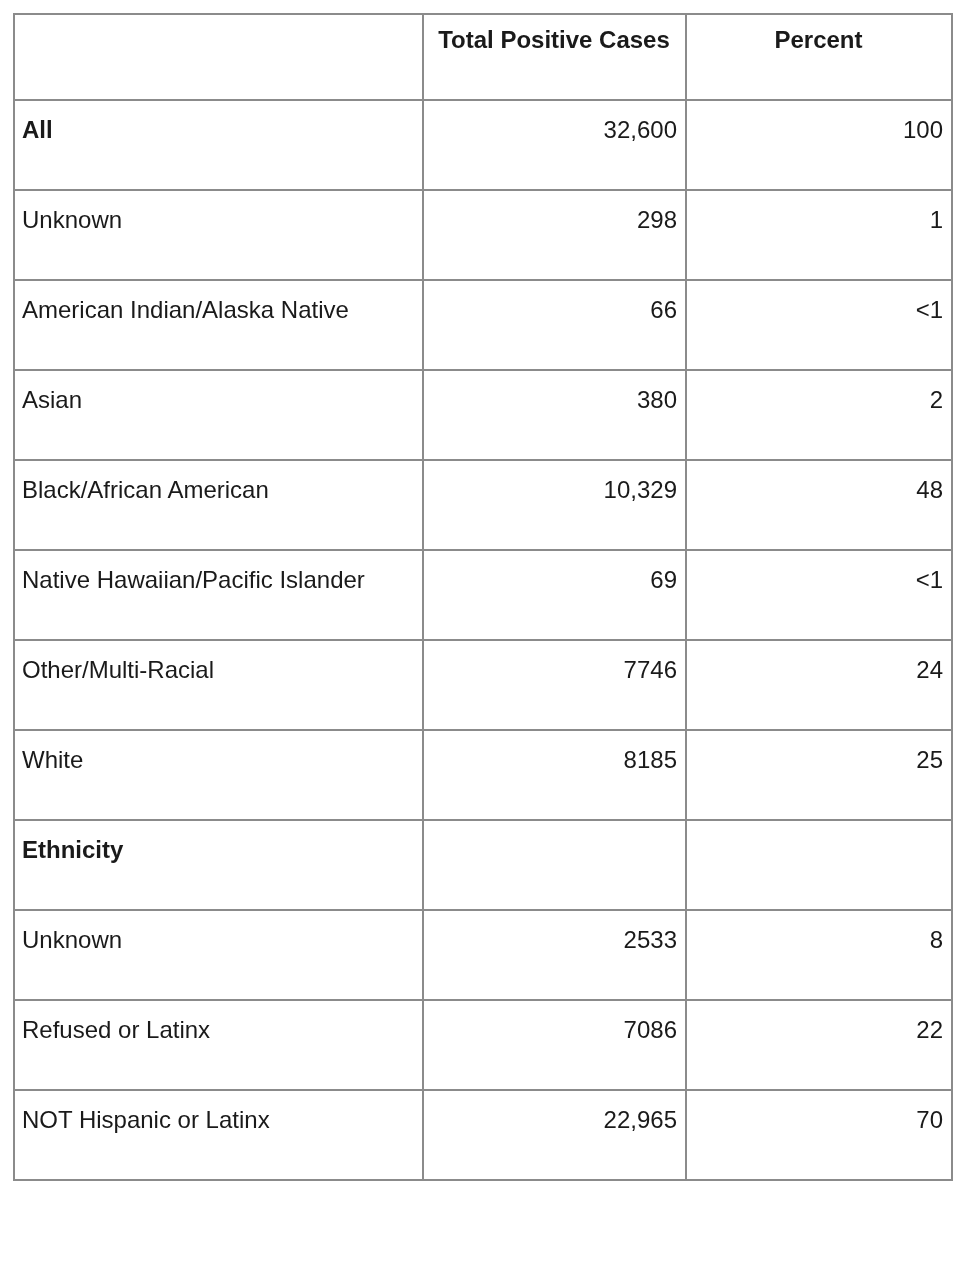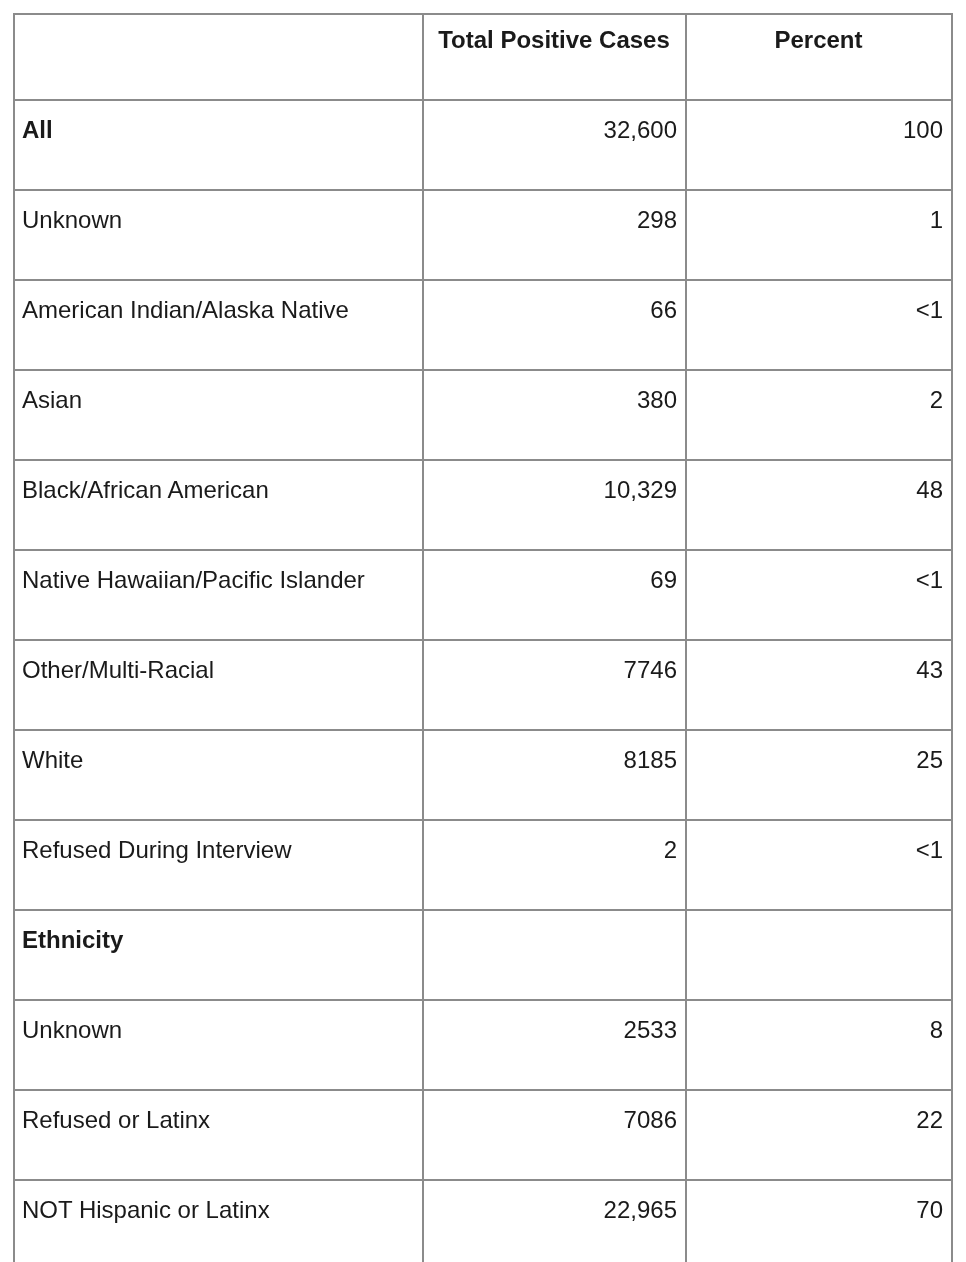--- a/index.html
+++ b/index.html
@@ -92,31 +92,26 @@
           <td class="cell-num">48</td>
         </tr>
         <tr>
           <td class="cell-label">Native Hawaiian/Pacific Islander</td>
           <td class="cell-num">69</td>
           <td class="cell-num">&lt;1</td>
         </tr>
         <tr>
           <td class="cell-label">Other/Multi-Racial</td>
           <td class="cell-num">7746</td>
-          <td class="cell-num">43</td>
+          <td class="cell-num">24</td>
         </tr>
         <tr>
           <td class="cell-label">White</td>
           <td class="cell-num">8185</td>
           <td class="cell-num">25</td>
-        </tr>
-        <tr>
-          <td class="cell-label">Refused During Interview</td>
-          <td class="cell-num">2</td>
-          <td class="cell-num">&lt;1</td>
         </tr>
         <tr>
           <td class="cell-label bold">Ethnicity</td>
           <td class="cell-num"></td>
           <td class="cell-num"></td>
         </tr>
         <tr>
           <td class="cell-label">Unknown</td>
           <td class="cell-num">2533</td>
           <td class="cell-num">8</td>

